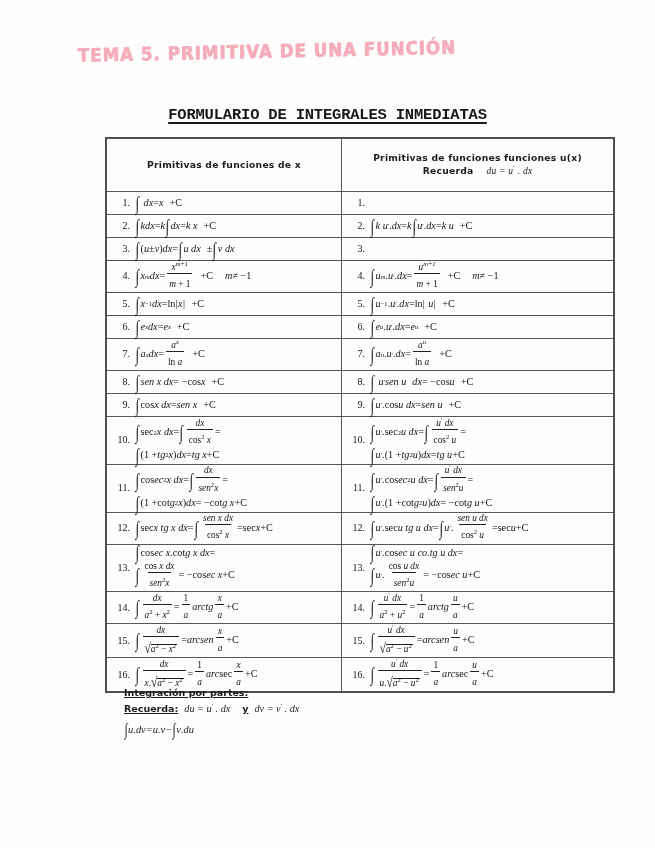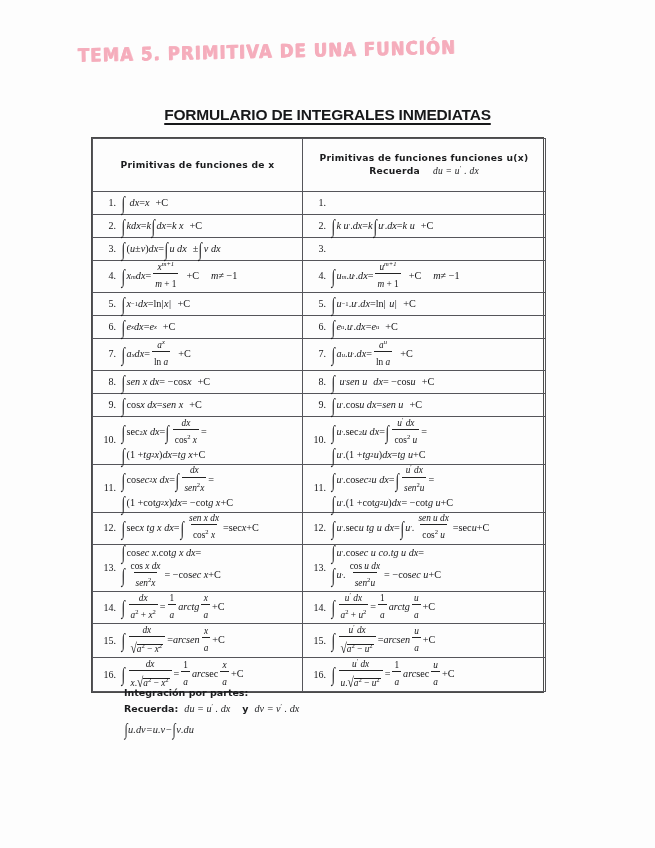--- a/index.html
+++ b/index.html
@@ -36,36 +36,36 @@
     opacity: 0.93;
   }
 
   
   .doc-title {
     position: absolute;
     left: 0;
     top: 106px;
     width: 655px;
     text-align: center;
-    font-family: Liberation Sans, sans-serif;
+    font-family: Liberation Mono, monospace;
     font-weight: bold;
     font-size: 15.5px;
     letter-spacing: -0.2px;
     color: #17181a;
     text-decoration: underline;
     text-underline-offset: 3px;
     text-decoration-thickness: 1.6px;
   }
 
   
   .table {
     position: absolute;
-    left: 91px;
+    left: 105px;
     top: 137px;
-    width: 453px;
+    width: 510px;
     border: 1.1px solid #4a4a4a;
     border-collapse: collapse;
     box-sizing: border-box;
   }
   table.grid {
     width: 100%;
     border-collapse: collapse;
     table-layout: fixed;
   }
   table.grid td {
@@ -224,21 +224,21 @@
     display: flex;
     align-items: baseline;
     white-space: nowrap;
   }
   .footer .ser {
     font-family: "Liberation Serif", serif;
     font-style: italic;
     font-size: 10.2px;
     font-weight: normal;
   }
-  .footer .lbl { font-weight: bold; }
+  .footer .lbl { font-weight: bold; text-decoration: underline; }
   .footer .eq {
     font-family: "Liberation Serif", serif;
     font-size: 10.4px;
     font-style: italic;
   }
   .footer .intg2 {
     font-family: "Liberation Serif", serif;
     font-size: 15px;
     display: inline-block;
     transform: scaleX(0.78) scaleY(1.15);

